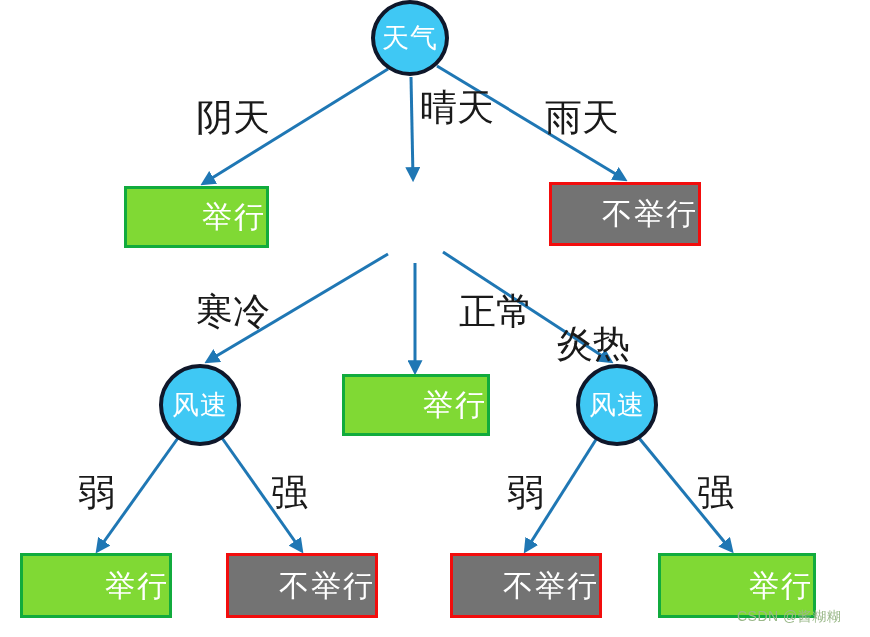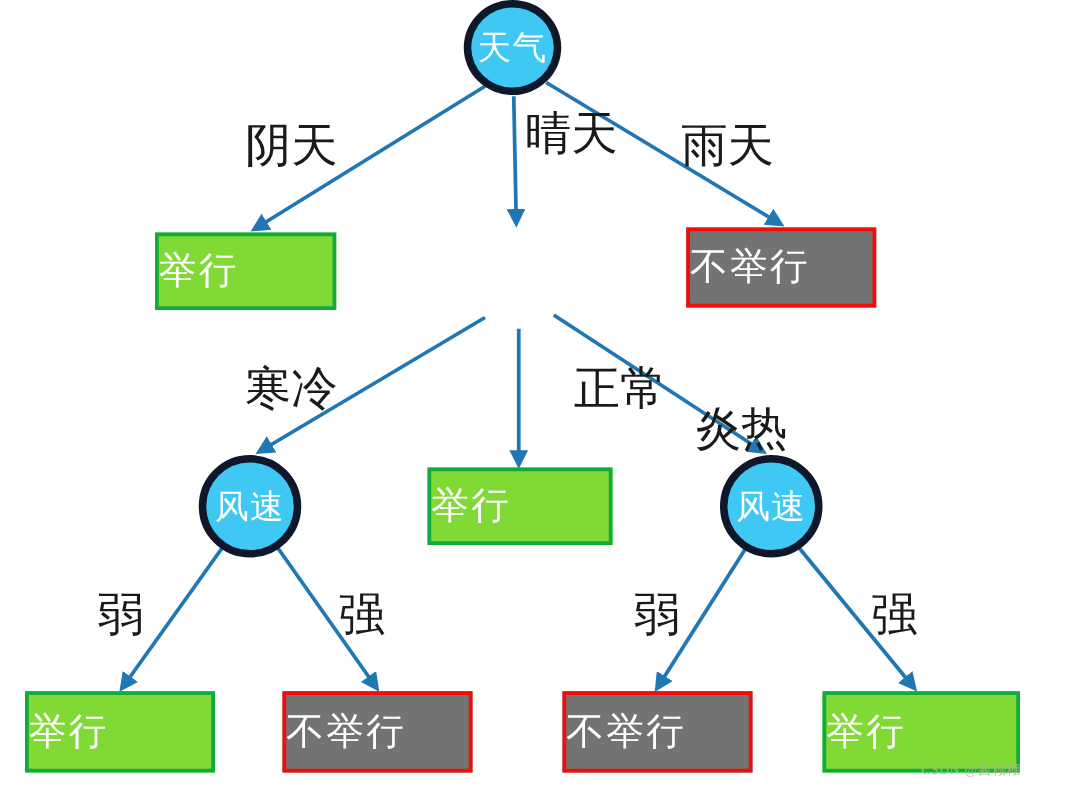--- a/index.html
+++ b/index.html
@@ -21,36 +21,36 @@
     position: absolute;
     left: 0;
     top: 0;
     width: 870px;
     height: 637px;
   }
   .node-circle {
     position: absolute;
     border-radius: 50%;
     background: #3fc8f4;
-    border: 6px solid #0f172a;
+    border: 4px solid #0f172a;
     display: flex;
     align-items: center;
     justify-content: center;
     color: #ffffff;
     font-size: 27px;
     letter-spacing: 1px;
     line-height: 1;
     box-sizing: border-box;
     font-family: "Liberation Serif", "DejaVu Serif", serif;
   }
   .leaf-box {
     position: absolute;
     display: flex;
     align-items: center;
-    justify-content: flex-start;
+    justify-content: flex-end;
     color: #ffffff;
     font-size: 30px;
     letter-spacing: 2px;
     line-height: 1;
     box-sizing: border-box;
     font-family: "Liberation Serif", "DejaVu Serif", serif;
   }
   .leaf-box.hold {
     background: #80d934;
     border: 3px solid #11ab3d;
@@ -62,24 +62,24 @@
   .edge-label {
     position: absolute;
     color: #1a1a1a;
     font-size: 37px;
     line-height: 1;
     white-space: nowrap;
     font-family: "Liberation Serif", "DejaVu Serif", serif;
   }
   .watermark {
     position: absolute;
-    font-size: 11px;
+    font-size: 14px;
     color: #9ab889;
     letter-spacing: 0.5px;
-    font-family: Liberation Serif, serif;
+    font-family: Liberation Sans, sans-serif;
     white-space: nowrap;
   }
 </style>
 </head>
 <body>
 
 <div id="canvas">
 
   <svg id="edges" viewBox="0 0 870 637">
     <defs>

